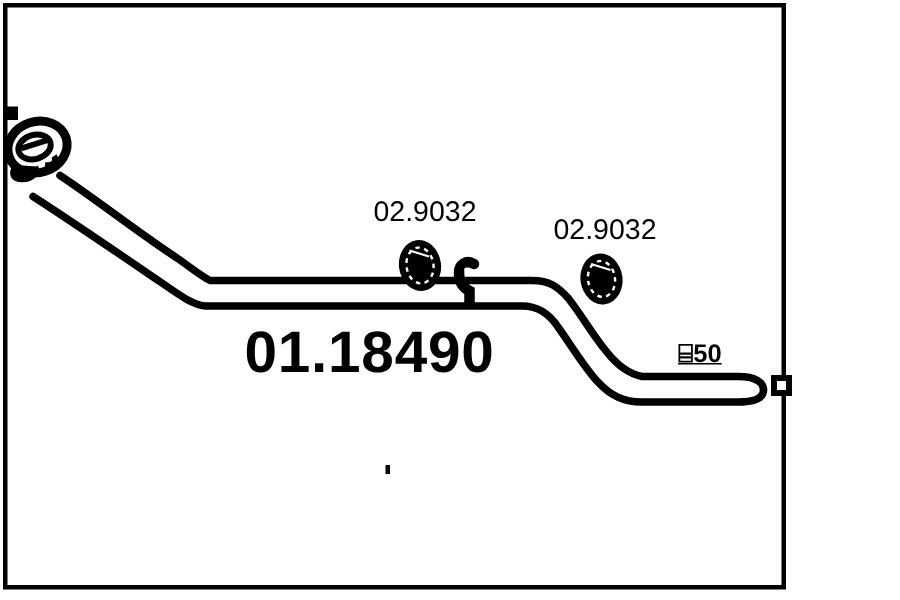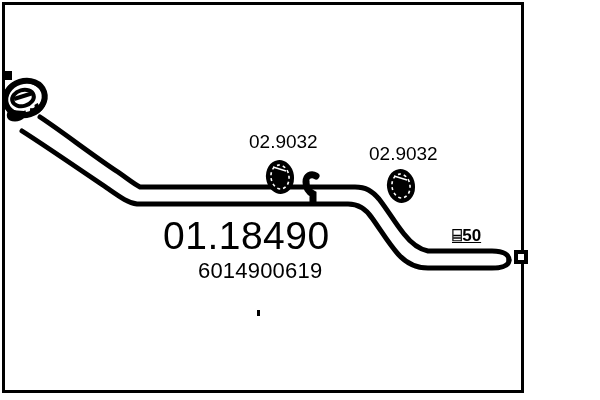--- a/index.html
+++ b/index.html
@@ -28,21 +28,21 @@
     font-family: "Liberation Sans", sans-serif;
     white-space: nowrap;
     line-height: 1;
     user-select: none;
   }
   #part-number-main {
     left: 163px;
     top: 216px;
     font-size: 39px;
     letter-spacing: 0.5px;
-    font-weight: 400;
+    font-weight: 700;
   }
   #part-number-secondary {
     left: 198px;
     top: 260px;
     font-size: 22px;
     letter-spacing: 0.2px;
     font-weight: 400;
   }
   #clamp-label-1 {
     left: 249px;
@@ -134,21 +134,20 @@
       <ellipse cx="401" cy="186" rx="4" ry="5" fill="#000000"></ellipse>
       <path d="M 394 176 L 407 180" stroke="#ffffff" stroke-width="1.4" fill="none"></path>
     </g>
 
     <rect x="257" y="310" width="3" height="6" fill="#000000"></rect>
 
   </svg>
 
   <div class="label-text" id="part-number-main">01.18490</div>
 
-  <div class="label-text" id="part-number-secondary">6014900619</div>
 
   <div class="label-text" id="clamp-label-1">02.9032</div>
 
   <div class="label-text" id="clamp-label-2">02.9032</div>
 
   <div class="label-text" id="diameter-label">⌸50</div>
 
 </div>
 
 </body></html>

